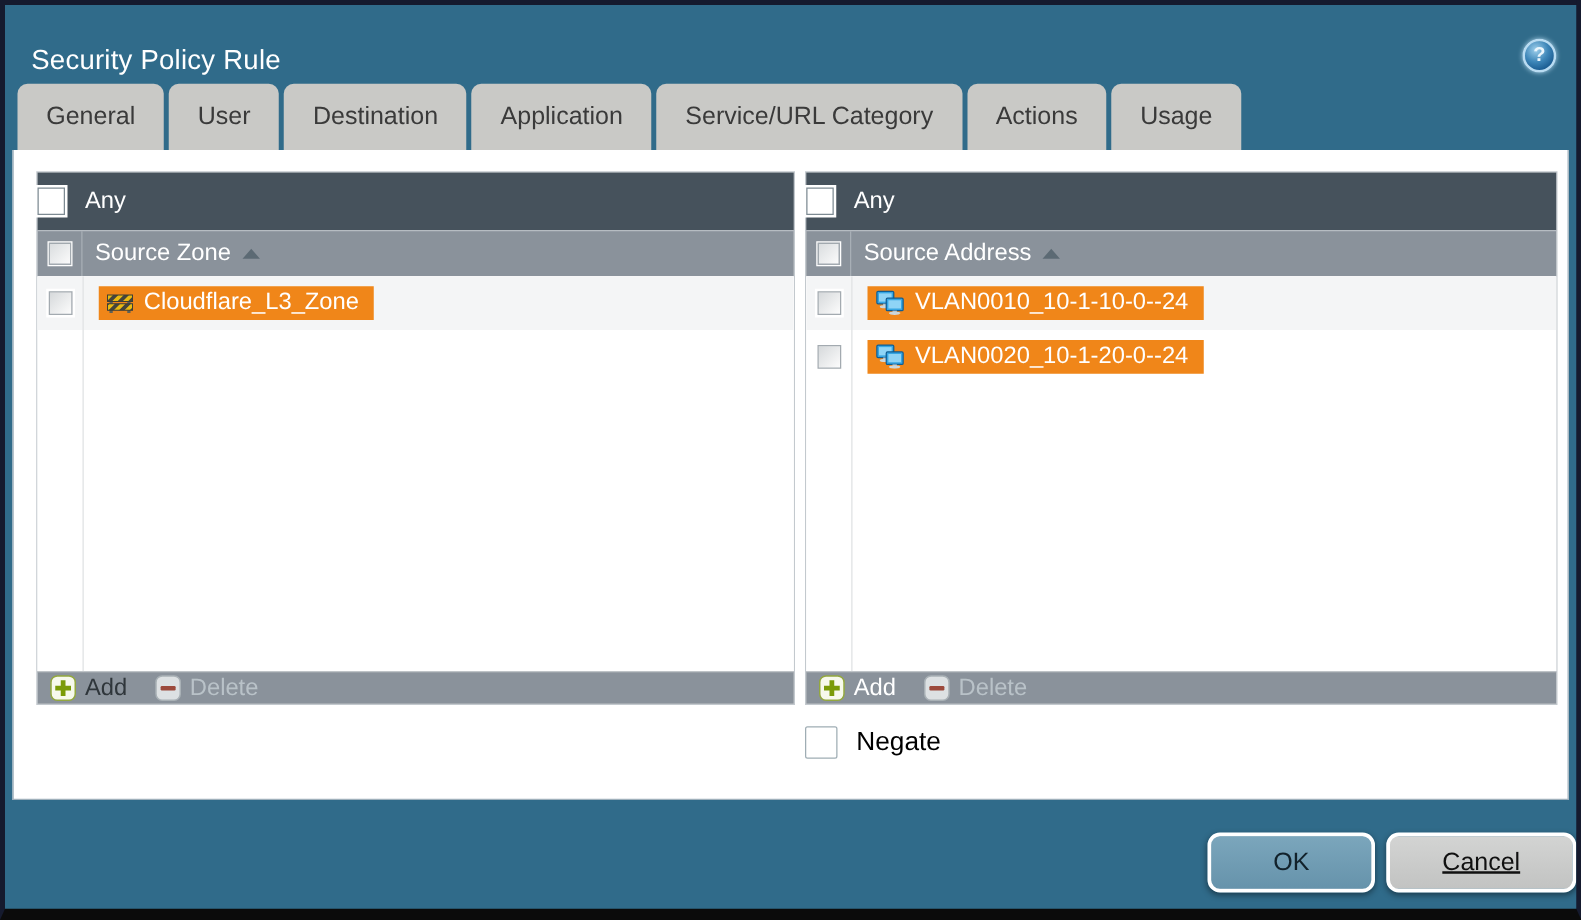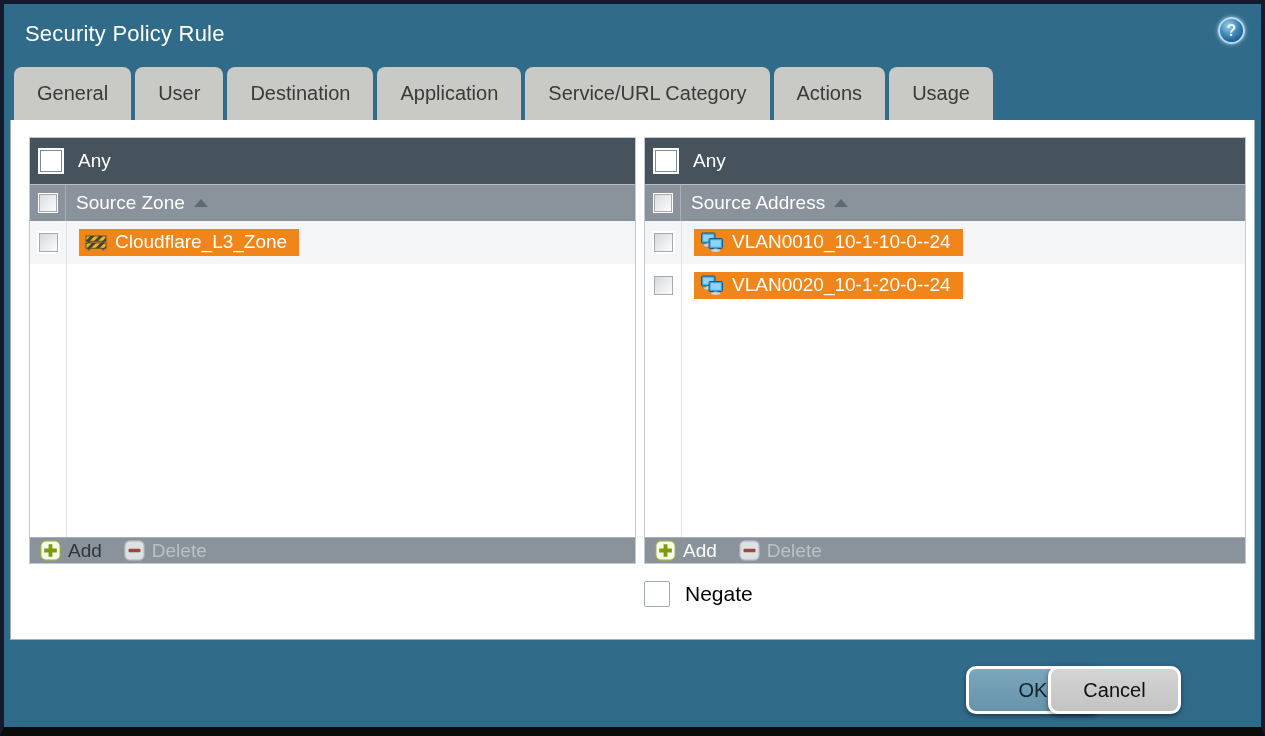--- a/index.html
+++ b/index.html
@@ -3,41 +3,41 @@
 <meta charset="utf-8">
 <style>
   * { margin:0; padding:0; box-sizing:border-box; }
   body { font-family:"Liberation Sans", sans-serif; background:#000; }
   .screen {
     position:relative; width:1265px; height:736px; overflow:hidden;
     background:#306b8a;
     border:4px solid #151a2e; border-bottom:9px solid #0b0b0b;
   }
   
-  .titlebar { position:absolute; left:0; top:2px; right:0; height:58px; }
+  .titlebar { position:absolute; left:0; top:16px; right:0; height:58px; }
   .title { position:absolute; left:21px; top:15px; font-size:22px; color:#fff; letter-spacing:.2px; }
   .help { position:absolute; right:16px; top:11px; width:27px; height:27px; border-radius:50%;
     background:radial-gradient(circle at 38% 30%, #9fd0ec 0%, #3d86b8 45%, #1d5f94 75%, #154a77 100%);
     border:2px solid #b9dcf2; box-shadow:0 0 4px rgba(190,225,245,.9);
     color:#eaf6fd; font-size:16px; font-weight:bold; text-align:center; line-height:23px; cursor:pointer; }
   
   .tabs { position:absolute; left:10px; top:63px; display:flex; gap:4px; }
   .tab { height:53px; padding:0 23px; display:flex; align-items:center;
     background:#c9c9c6; color:#3a3a3a; font-size:20px;
     border-radius:8px 8px 0 0; cursor:pointer; }
   .tab.active { background:#ffffff; color:#1f1f1f; }
   
   .content { position:absolute; left:6px; right:6px; top:116px; height:520px;
     background:#fff; border:1px solid #9fb0bb; border-top:none; }
   .panel { position:absolute; top:133px; display:flex; flex-direction:column;
     border:1px solid #c3c9ce; }
   .panel-zone { left:25px; width:607px; height:427px; }
   .panel-address { left:640px; width:602px; height:427px; }
   .any-header { height:46px; background:#46525c; display:flex; align-items:center;
-    padding-left:10px; gap:16px; flex:none; }
+    gap:16px; flex:none; }
   .any-label { color:#fff; font-size:19px; }
   .cb-any { width:22px; height:22px; background:#fff; border:1px solid #7d8a92;
     box-shadow:0 0 0 2px #fff; cursor:pointer; }
   .col-header { height:37px; background:#8a929b; border-top:1px solid #b6bcc2;
     display:flex; align-items:center; flex:none; }
   .cb-cell { width:36px; flex:none; display:flex; justify-content:center; align-items:center;
     align-self:stretch; border-right:1px solid #a8afb6; }
   .cb-small { width:18px; height:18px; background:linear-gradient(135deg,#dadddf,#fbfbfb);
     border:1px solid #a3aab0; box-shadow:0 0 0 1px #fff; cursor:pointer; }
   .col-label { color:#fff; font-size:19px; margin-left:10px; display:flex; align-items:center; gap:9px; }
@@ -63,21 +63,21 @@
   .cb-negate { width:26px; height:26px; background:#fff; border:1px solid #9fadb4;
     border-radius:2px; cursor:pointer; }
   .negate-label { font-size:21px; color:#000000; }
   
   .btn { position:absolute; top:662px; height:48px; border-radius:10px;
     border:3px solid #fff; font-size:20px; color:#12222b;
     display:flex; align-items:center; justify-content:center;
     box-shadow:0 2px 5px rgba(0,0,0,.45); cursor:pointer;
     font-family:"Liberation Sans", sans-serif; }
   .btn-ok { left:962px; width:134px; background:linear-gradient(#7ba6bc,#6693ab); }
-  .btn-cancel { left:1044px; width:133px; background:linear-gradient(#d3d4d3,#c2c3c2); color:#101010; }
+  .btn-cancel { left:1105px; width:152px; background:linear-gradient(#d3d4d3,#c2c3c2); color:#101010;text-decoration:underline; }
   svg { display:block; }
 </style>
 </head>
 <body>
 
 <div class="screen">
 
   <div class="titlebar">
     <div class="title">Security Policy Rule</div>
     <div class="help">?</div>

